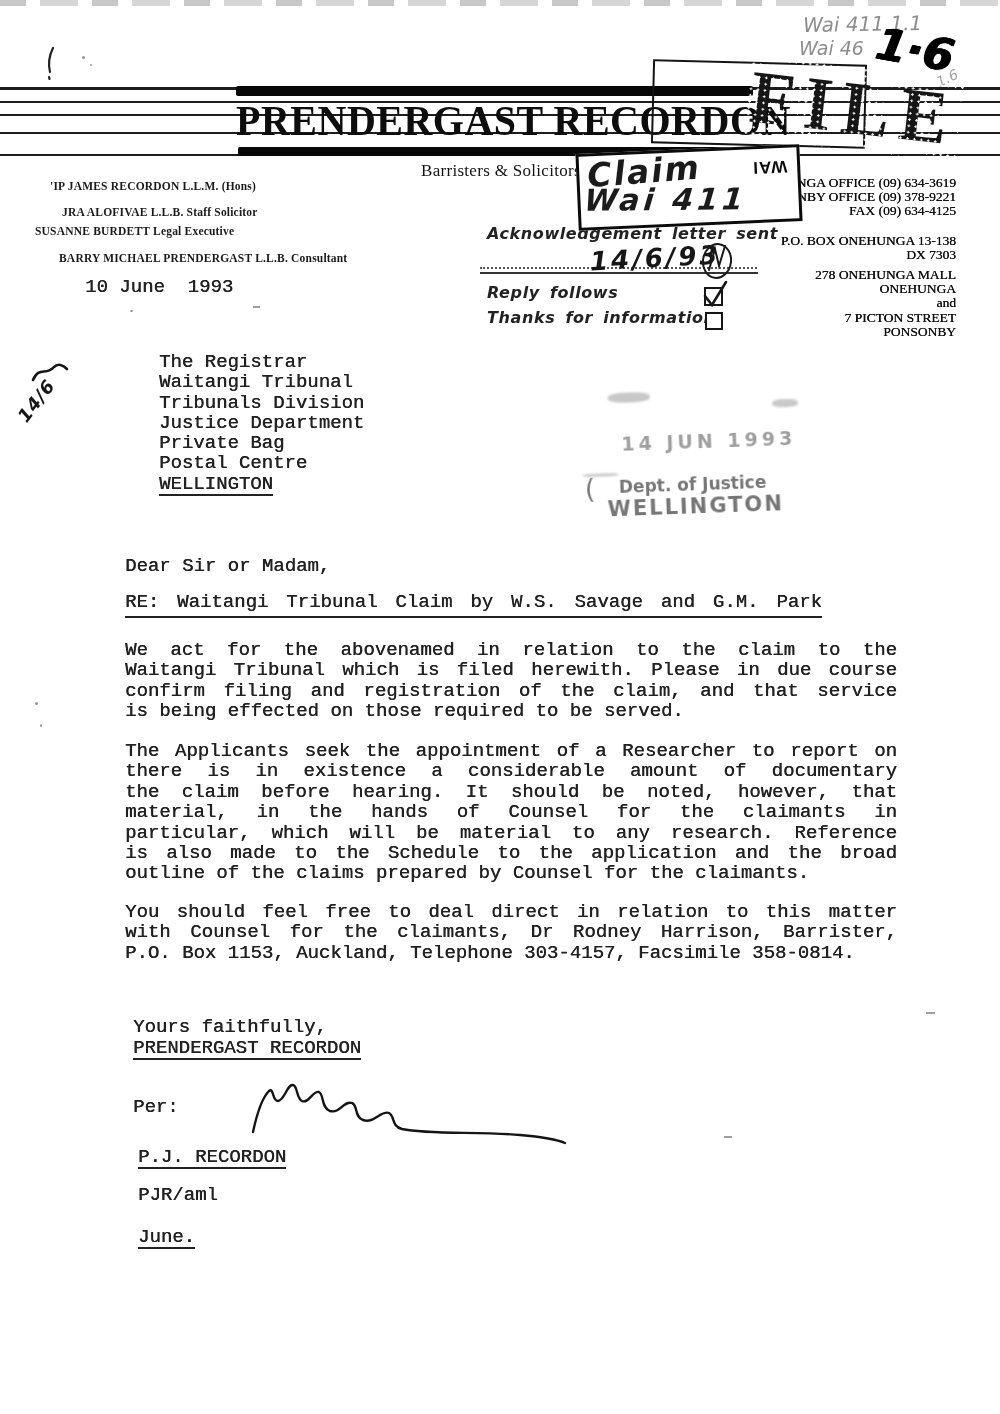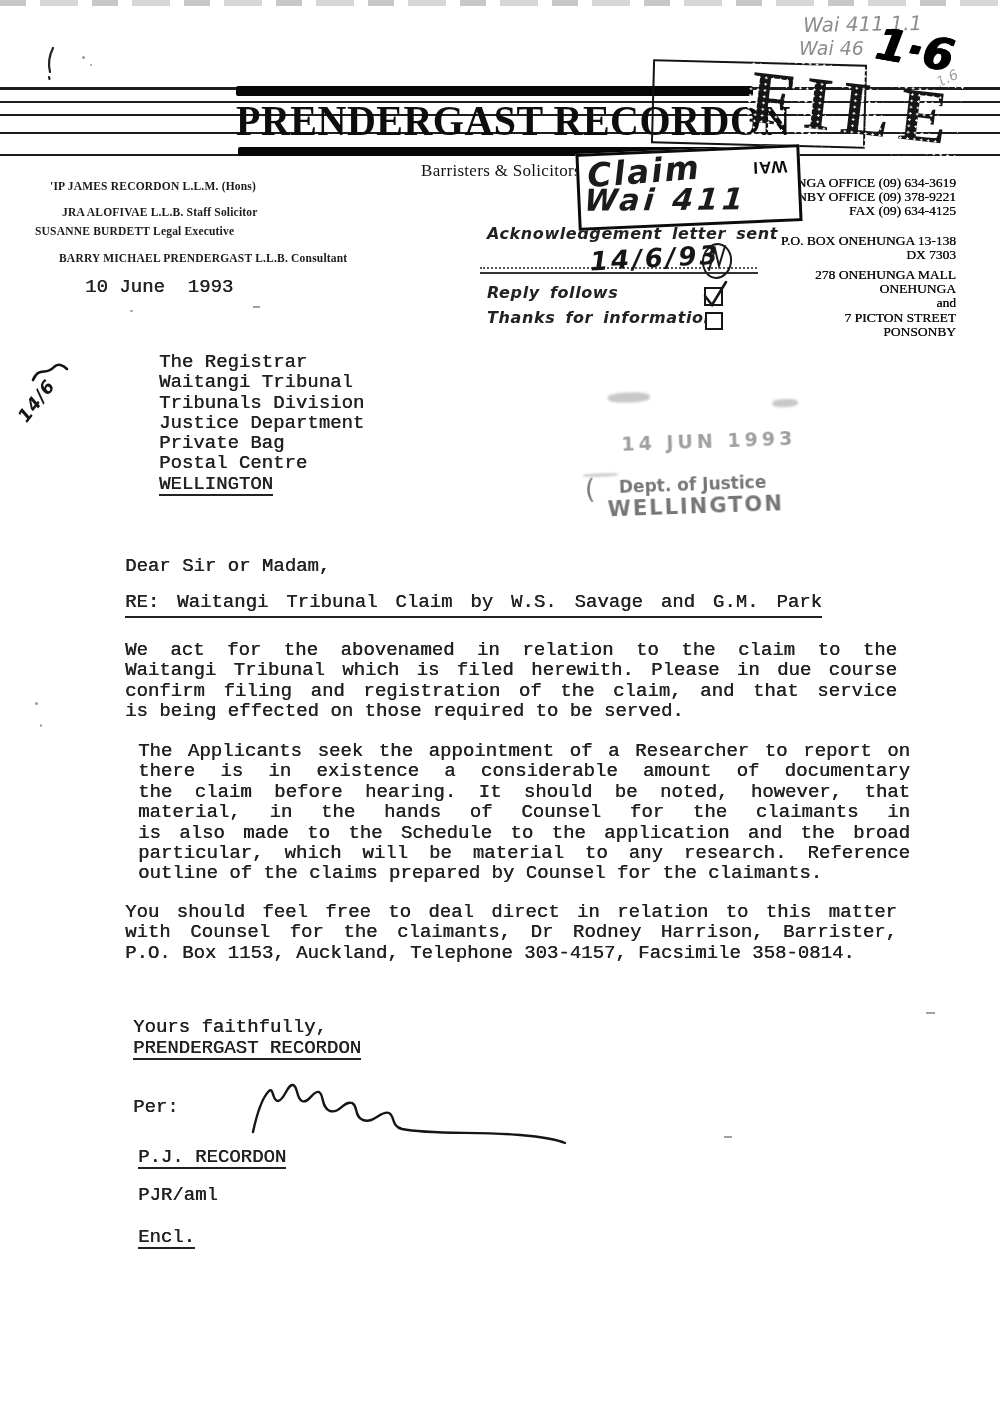--- a/index.html
+++ b/index.html
@@ -187,27 +187,27 @@
 
   <div class="re-line">RE:  Waitangi Tribunal Claim by W.S. Savage and G.M. Park</div>
 
   <div class="block" style="left:125px;top:640px;">
     <div class="jline">We act for the abovenamed in relation to the claim to the</div>
     <div class="jline">Waitangi Tribunal which is filed herewith.  Please in due course</div>
     <div class="jline">confirm filing and registration of the claim, and that service</div>
     <div class="lline">is being effected on those required to be served.</div>
   </div>
 
-  <div class="block" style="left:138px;top:741px;">
+  <div class="block" style="left:125px;top:741px;">
     <div class="jline">The Applicants seek the appointment of a Researcher to report on</div>
     <div class="jline">there is in existence a considerable amount of documentary</div>
     <div class="jline">the claim before hearing.  It should be noted, however, that</div>
     <div class="jline">material, in the hands of Counsel for the claimants in</div>
+    <div class="jline">particular, which will be material to any research.  Reference</div>
     <div class="jline">is also made to the Schedule to the application and the broad</div>
-    <div class="jline">particular, which will be material to any research.  Reference</div>
     <div class="lline">outline of the claims prepared by Counsel for the claimants.</div>
   </div>
 
   <div class="block" style="left:125px;top:902px;">
     <div class="jline">You should feel free to deal direct in relation to this matter</div>
     <div class="jline">with Counsel for the claimants, Dr Rodney Harrison, Barrister,</div>
     <div class="lline">P.O. Box 1153, Auckland, Telephone 303-4157, Facsimile 358-0814.</div>
   </div>
 
   <div class="tw" style="left:133px;top:1016px;">Yours faithfully,</div>
@@ -217,15 +217,15 @@
 
   <svg style="left:240px;top:1070px;" width="340" height="90">
     <path d="M 13 62 C 16 48 22 28 29 21 C 34 17 32 31 38 31 C 45 30 47 14 53 15
              C 58 16 56 28 62 31 C 69 34 73 20 79 22 C 84 24 81 38 90 41
              C 100 44 104 30 112 33 C 118 35 114 47 123 50 C 134 54 141 40 149 43
              C 155 46 151 56 162 59 C 190 65 240 61 280 65 C 303 67 316 69 325 73" fill="none" stroke="#151515" stroke-width="2.4" stroke-linecap="round"></path>
   </svg>
 
   <div class="tw" style="left:138px;top:1146px;"><span class="u">P.J. RECORDON</span></div>
   <div class="tw" style="left:138px;top:1184px;">PJR/aml</div>
-  <div class="tw" style="left:138px;top:1226px;"><span class="u">Encl.</span></div>
+  <div class="tw" style="left:138px;top:1226px;"><span class="u">June.</span></div>
 
 </div>
 
 </body></html>

